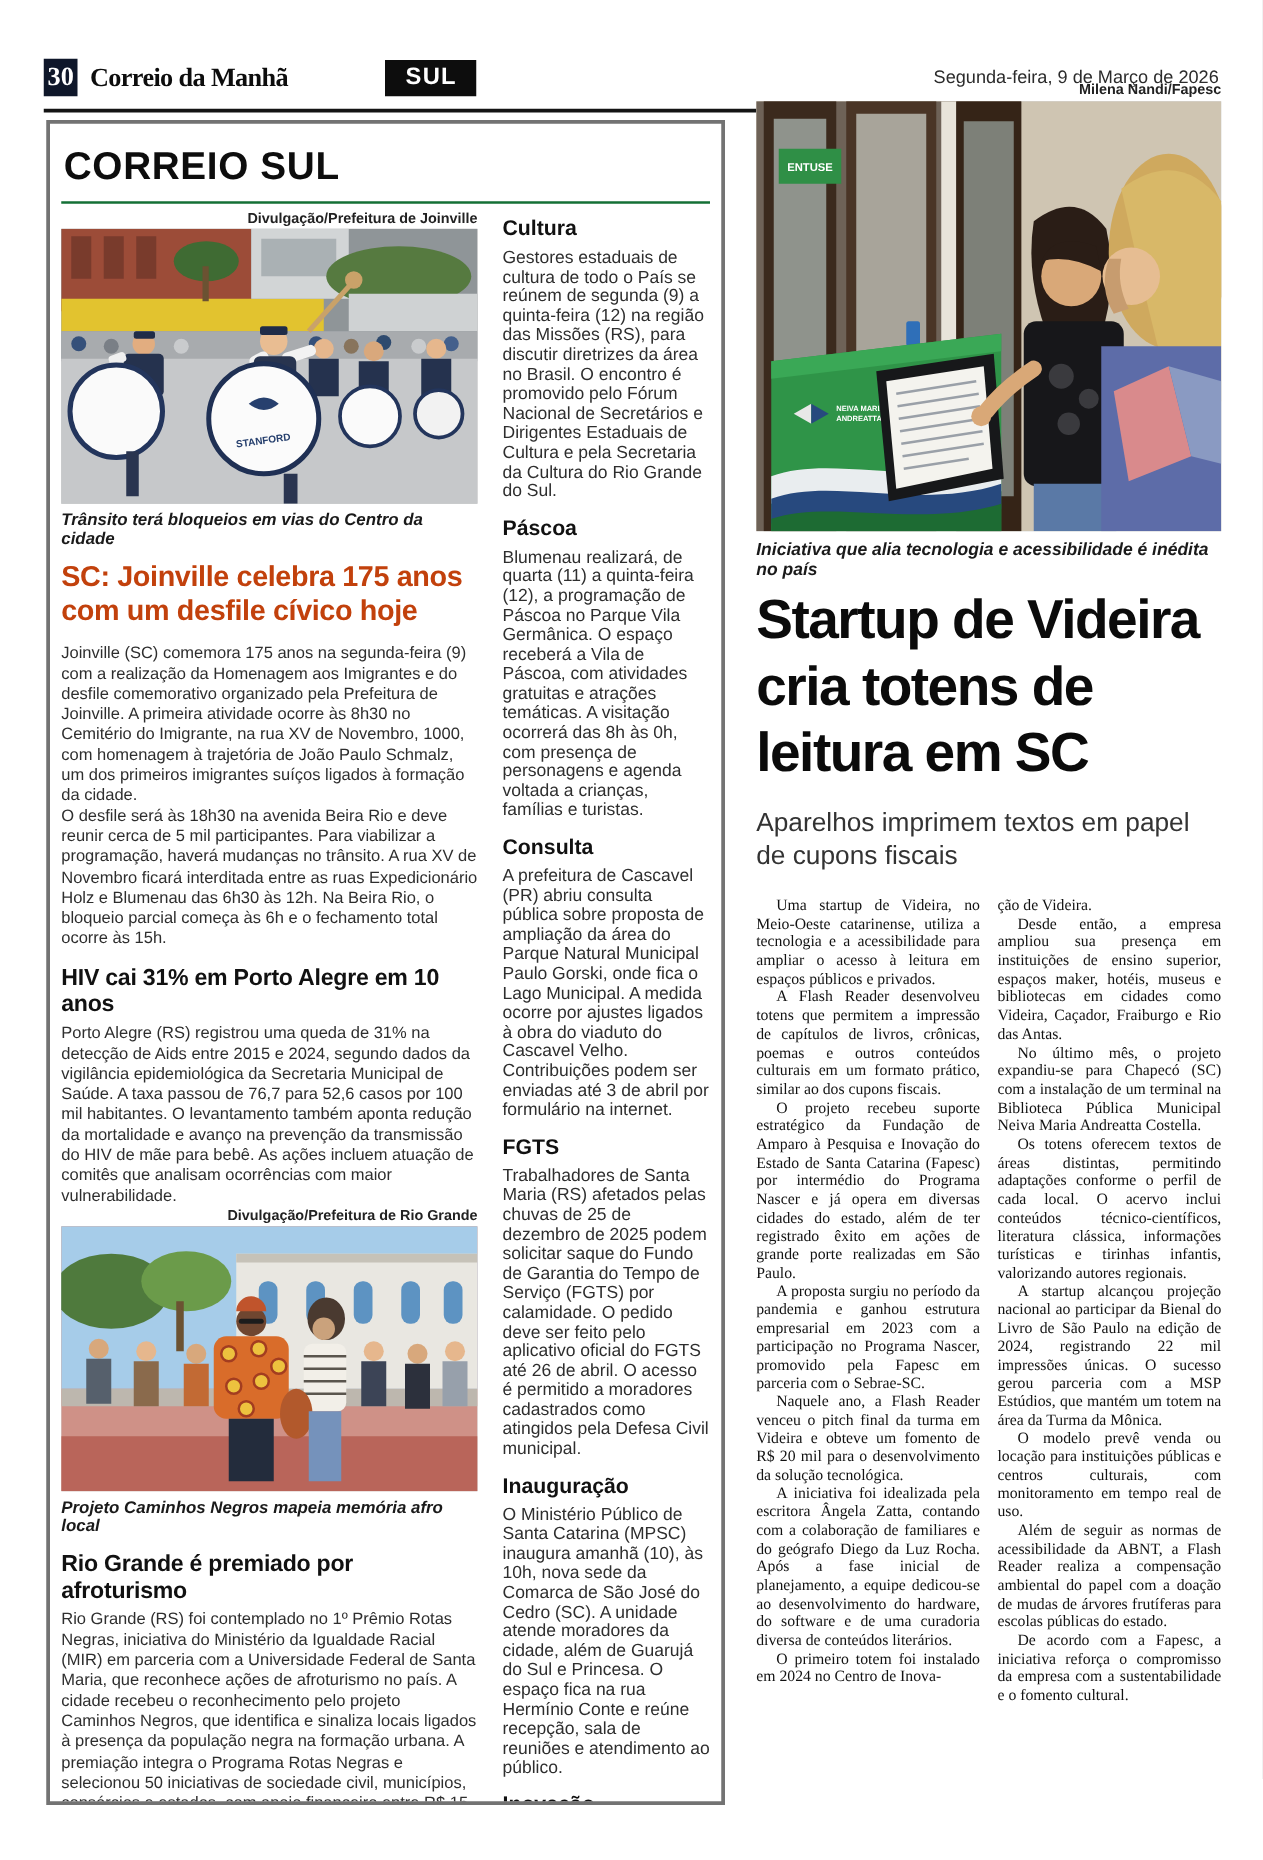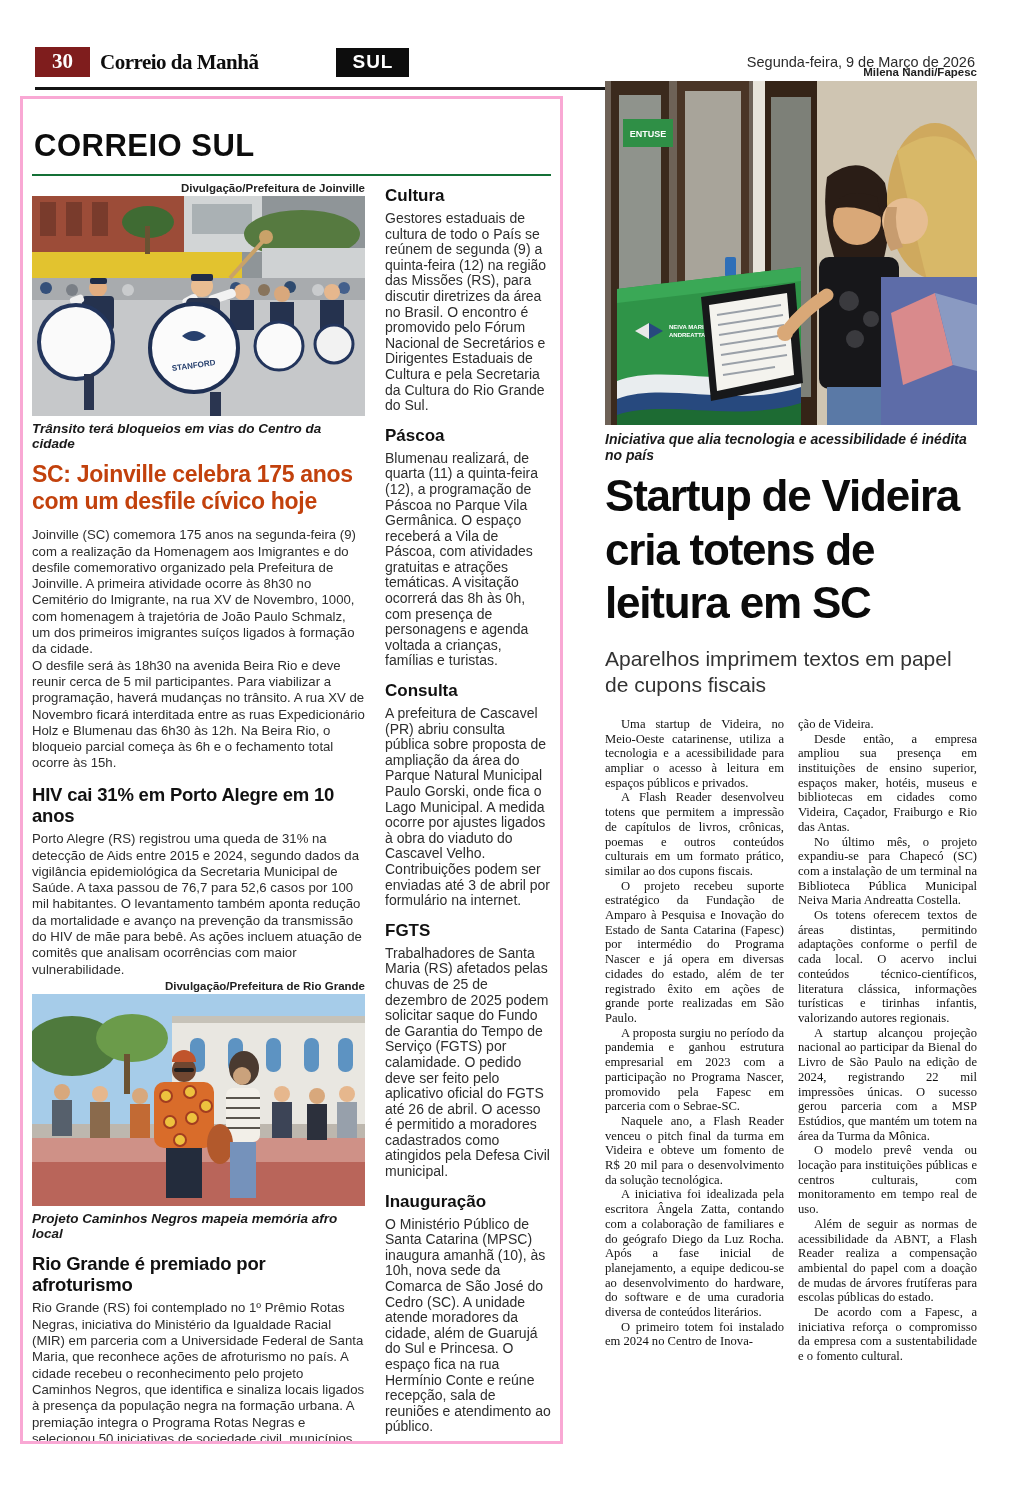--- a/index.html
+++ b/index.html
@@ -4,28 +4,28 @@
 <style>
   * { margin:0; padding:0; box-sizing:border-box; }
   html,body { background:#e8e8e8; }
   .page {
     position:relative; width:1010px; height:1488px; background:#ffffff;
     font-family:"Liberation Sans", sans-serif; color:#1c1c1c; overflow:hidden;
     margin:0 auto;
   }
   
   .masthead { position:absolute; left:35px; right:35px; top:42px; height:40px; display:flex; align-items:center; }
-  .pagenum { background:#7f1d1d; color:#fff; font-family:"Liberation Serif", serif; font-weight:bold; font-size:21px; padding:2px 17px 3px; margin-right:10px; }
+  .pagenum { background:#0f172a; color:#fff; font-family:"Liberation Serif", serif; font-weight:bold; font-size:21px; padding:2px 3px 3px; margin-right:10px; }
   .paper-name { font-family:"Liberation Serif", serif; font-weight:bold; font-size:21px; letter-spacing:-0.5px; color:#0d0d0d; }
   .section-tag { background:#0d0d0d; color:#fff; font-weight:bold; font-size:19px; letter-spacing:1px; padding:3px 16px 4px; margin-left:78px; }
   .date-line { margin-left:auto; font-size:14.5px; color:#2b2b2b; }
   .header-rule { position:absolute; left:35px; right:35px; top:87px; height:3px; background:#141414; }
 
   
-  .green-box { position:absolute; left:20px; top:96px; width:543px; height:1348px; border:3px solid #f9a8d4; padding:21px 9px 6px; overflow:hidden; }
+  .green-box { position:absolute; left:37px; top:96px; width:543px; height:1348px; border:3px solid #737373; padding:8px 9px 6px; overflow:hidden; }
   .section-title { font-size:31px; font-weight:800; letter-spacing:0.5px; color:#0d0d0d; margin:8px 0 10px 2px; }
   .title-rule { height:2px; background:#147036; margin-bottom:4px; }
   .box-cols { display:flex; gap:20px; }
   .col-left { width:333px; flex:none; }
   .col-mid  { width:166px; flex:none; }
 
   .credit { font-size:11.5px; font-weight:bold; color:#222; text-align:right; margin:2px 0 2px; }
   .photo { display:block; width:100%; background:#ccc; }
   .caption { font-size:13.5px; font-weight:bold; font-style:italic; color:#1a1a1a; margin:5px 0 10px; }
 

